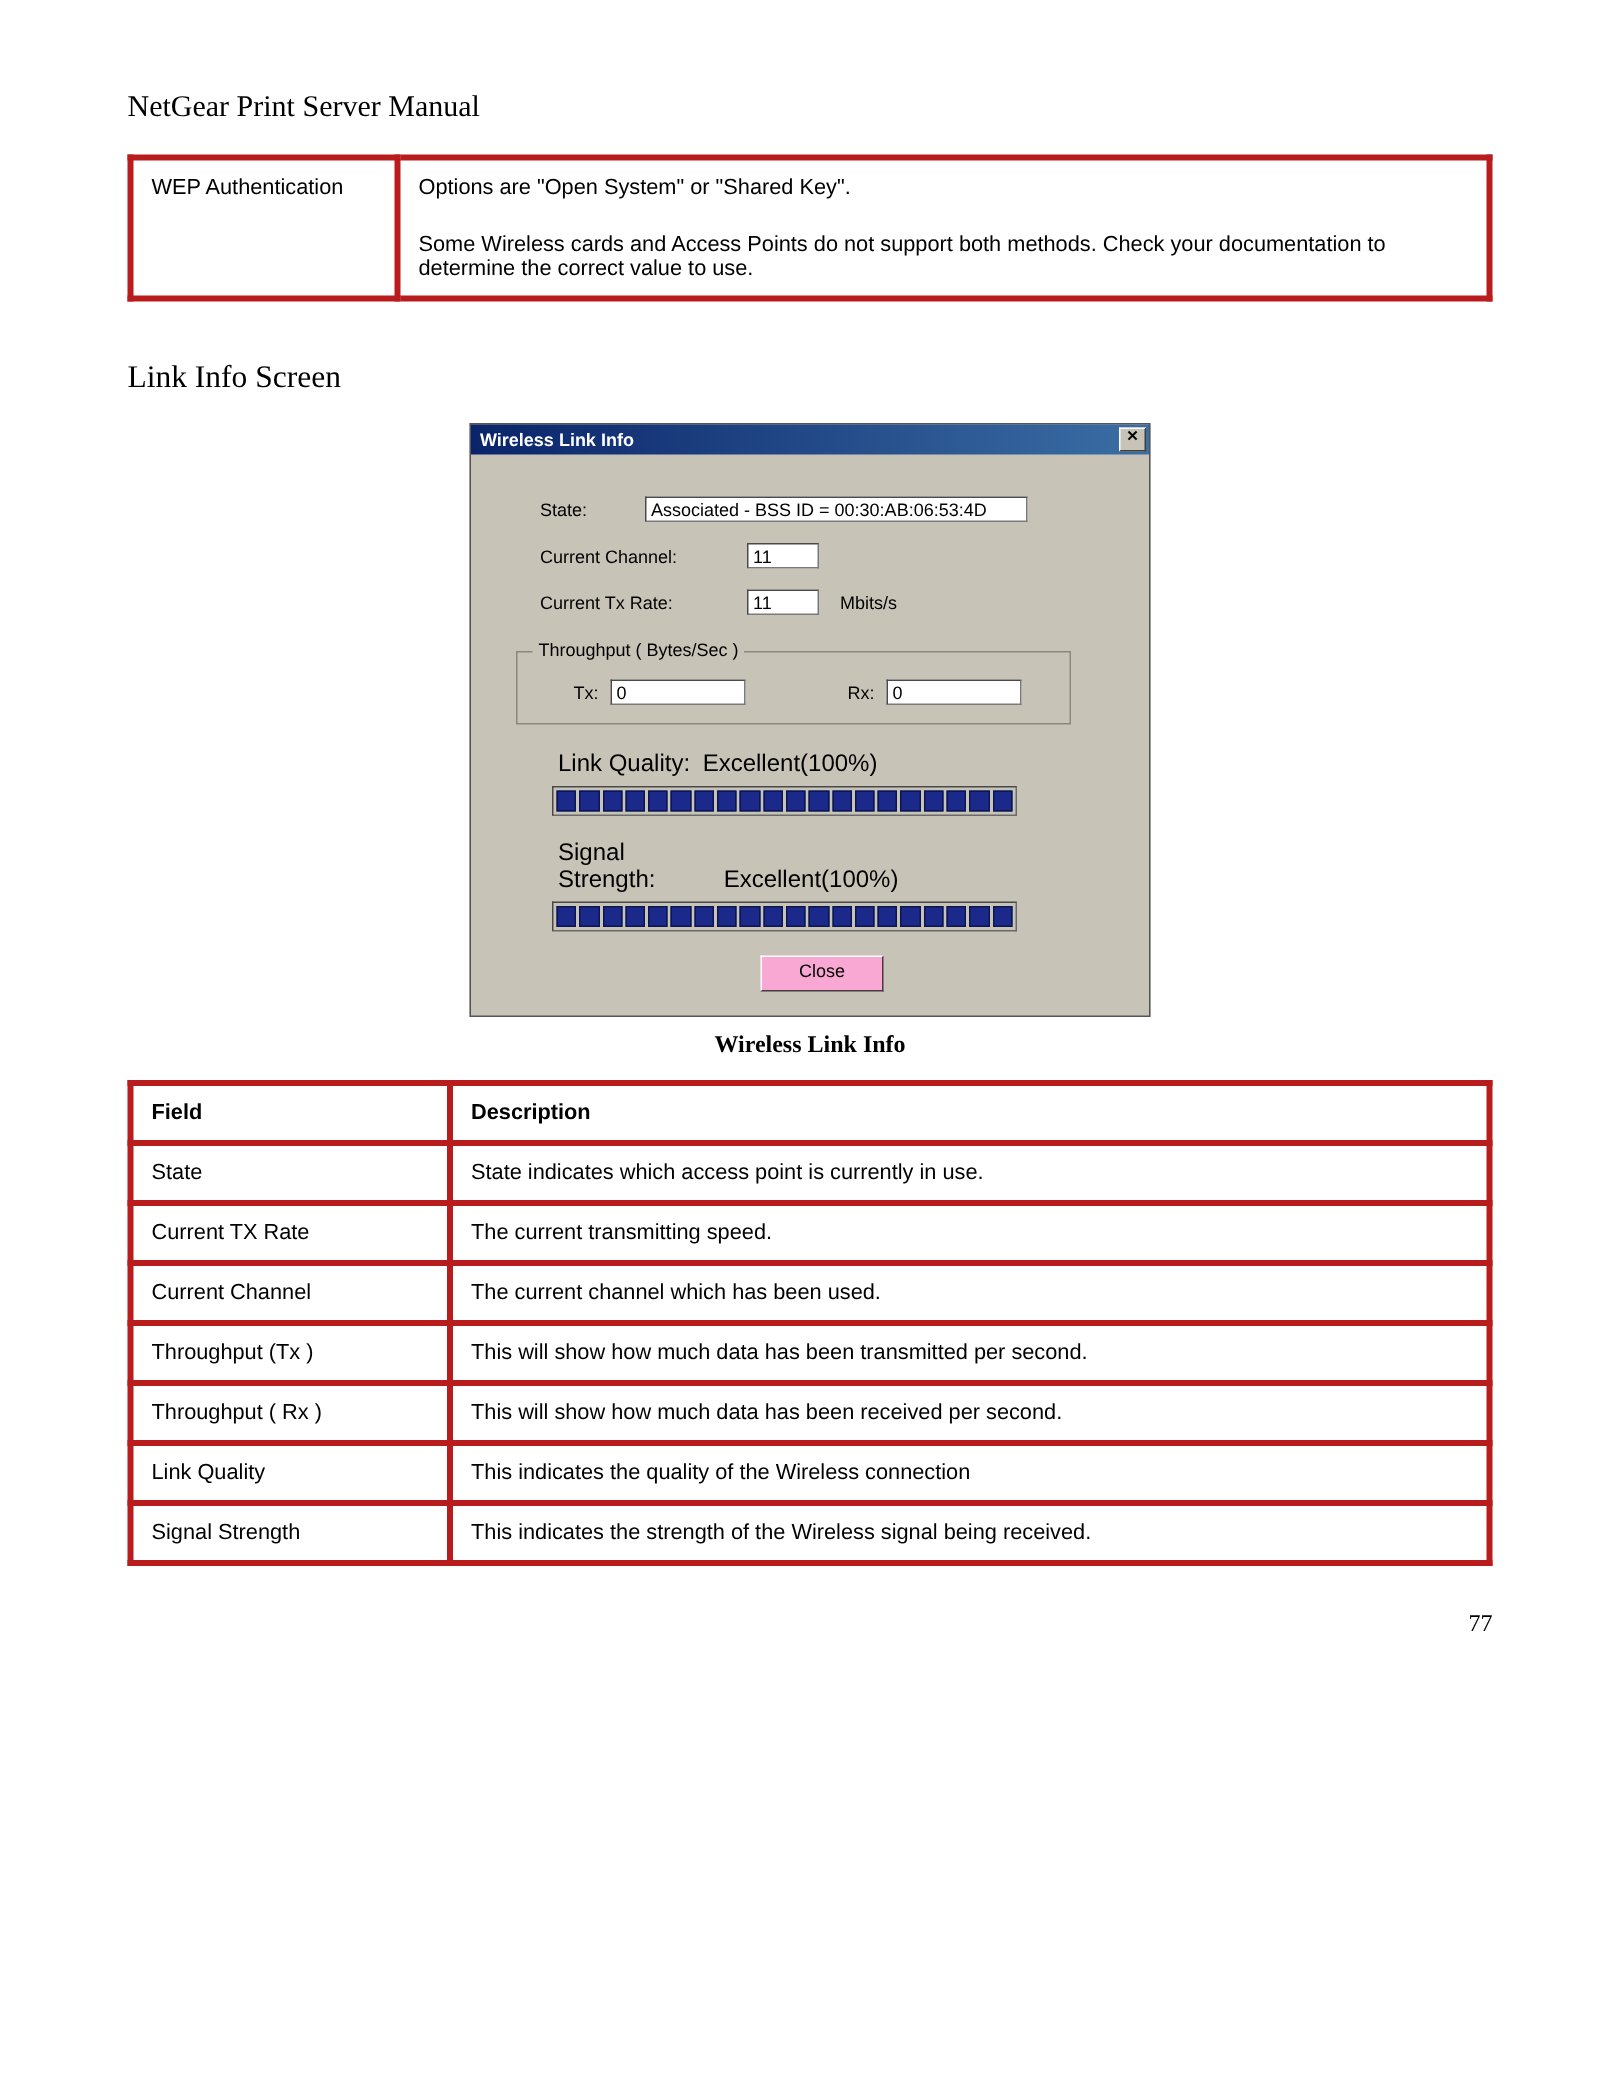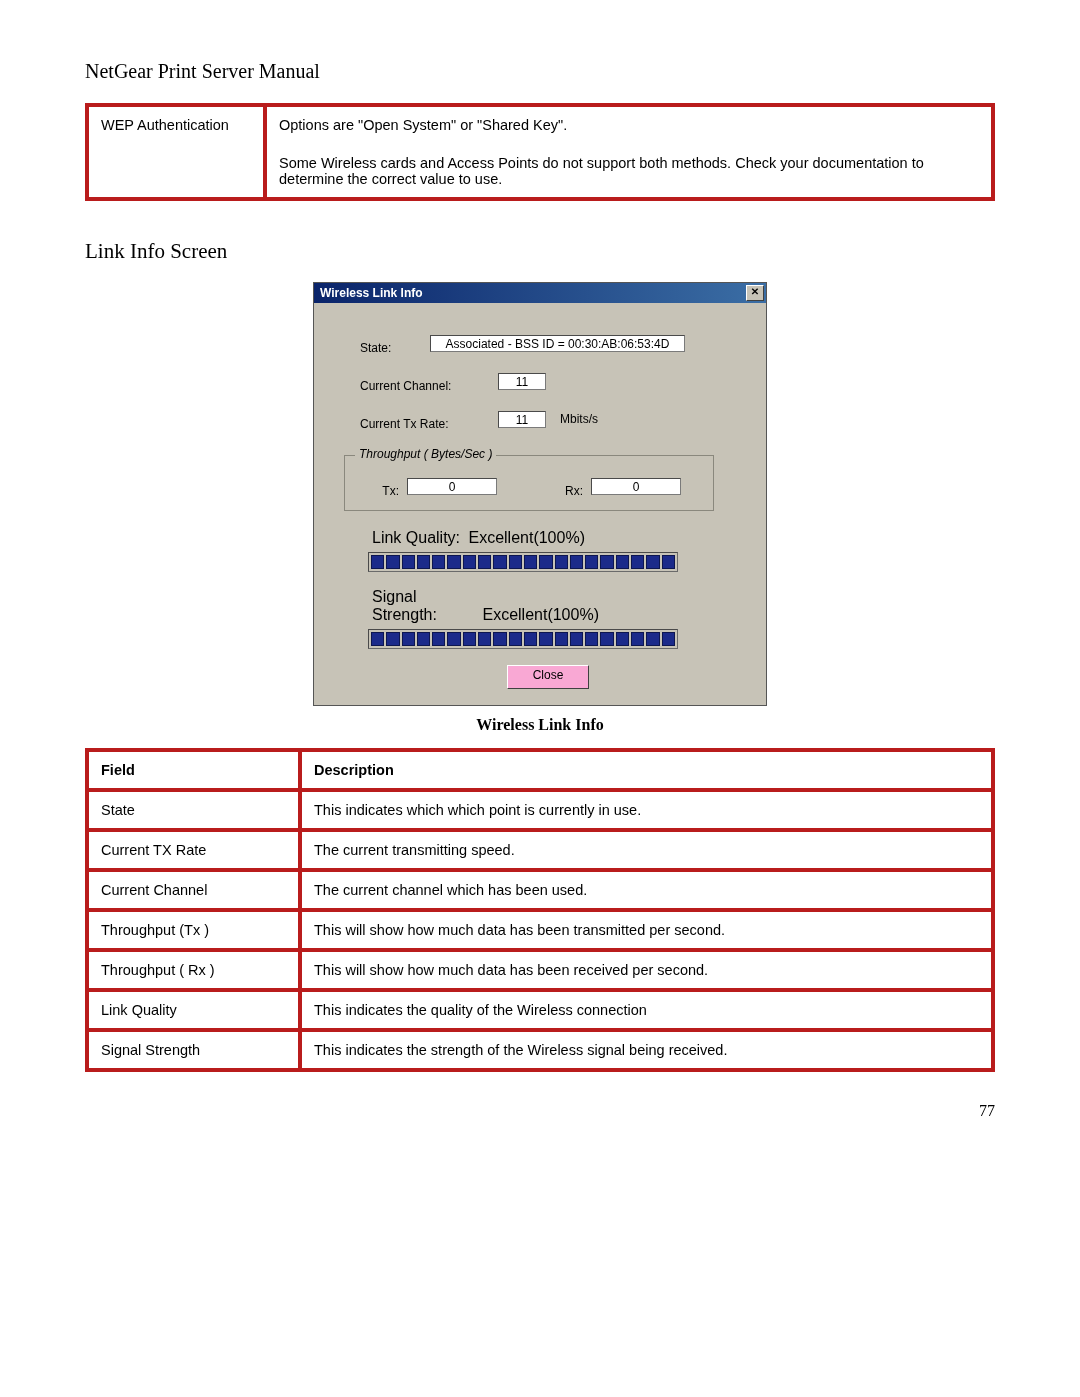--- a/index.html
+++ b/index.html
@@ -89,33 +89,32 @@
   }
   .dialog-body {
     padding: 28px 30px 16px 46px;
     color: #000;
   }
   .dlg-row {
     display: flex;
     align-items: center;
     margin-bottom: 14px;
   }
-  .dlg-label { font-size: 12px; margin-top: 10px; }
+  .dlg-label { font-size: 12px; }
   .dlg-input {
     background: #fff;
     border: 1px solid #7a7a7a;
     border-top-color: #4a4a4a;
     border-left-color: #4a4a4a;
     height: 17px;
     padding: 0 3px;
     font-size: 12px;
     font-family: Tahoma, Arial, sans-serif;
     line-height: 16px;
     box-sizing: border-box;
-    text-align: center;
   }
   .state-row .dlg-label { width: 70px; }
   .state-row .dlg-input { width: 255px; }
   .chan-row .dlg-label { width: 138px; }
   .chan-row .dlg-input { width: 48px; }
   .chan-row .dlg-unit { margin-left: 14px; }
   .groupbox {
     border: 1px solid #8a887d;
     border-top-color: #8a887d;
     position: relative;
@@ -124,21 +123,20 @@
     width: 370px;
     box-sizing: border-box;
   }
   .groupbox-legend {
     position: absolute;
     top: -9px;
     left: 10px;
     background: #c7c3b7;
     padding: 0 4px;
     font-size: 12px;
-    font-style: italic;
   }
   .thru-row { display: flex; align-items: center; }
   .thru-row .dlg-label { width: 36px; text-align: right; margin-right: 8px; }
   .thru-row .dlg-input { width: 90px; }
   .thru-row .spacer { width: 50px; }
   .meter-section { margin-top: 14px; margin-left: 8px; }
   .meter-label-row { font-size: 16px; margin-bottom: 5px; margin-left: 4px; }
   .meter-label-row .ml { display:inline-block; width: 92px; }
   .meter-box {
     width: 310px;
@@ -302,21 +300,21 @@
 <table class="doc-table">
   <thead>
     <tr>
       <th class="field-table-col1">Field</th>
       <th>Description</th>
     </tr>
   </thead>
   <tbody id="field-table-body">
       <tr>
         <td class="field-table-col1">State</td>
-        <td>This indicates which which point is currently in use.</td>
+        <td>State indicates which access point is currently in use.</td>
       </tr>
       <tr>
         <td class="field-table-col1">Current TX Rate</td>
         <td>The current transmitting speed.</td>
       </tr>
       <tr>
         <td class="field-table-col1">Current Channel</td>
         <td>The current channel which has been used.</td>
       </tr>
       <tr>

